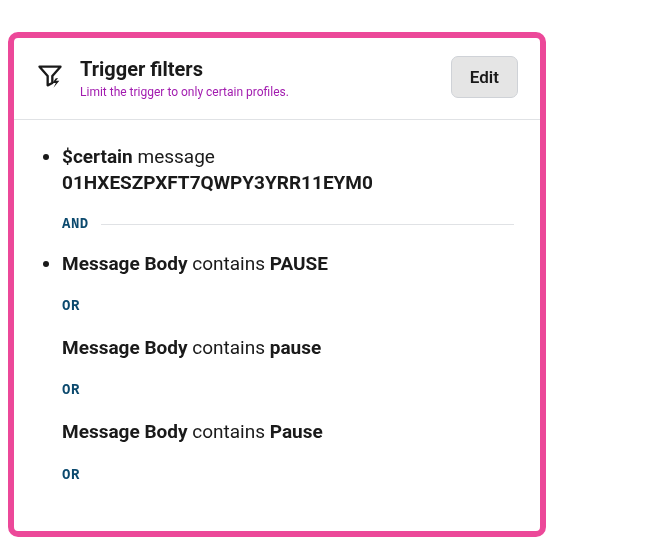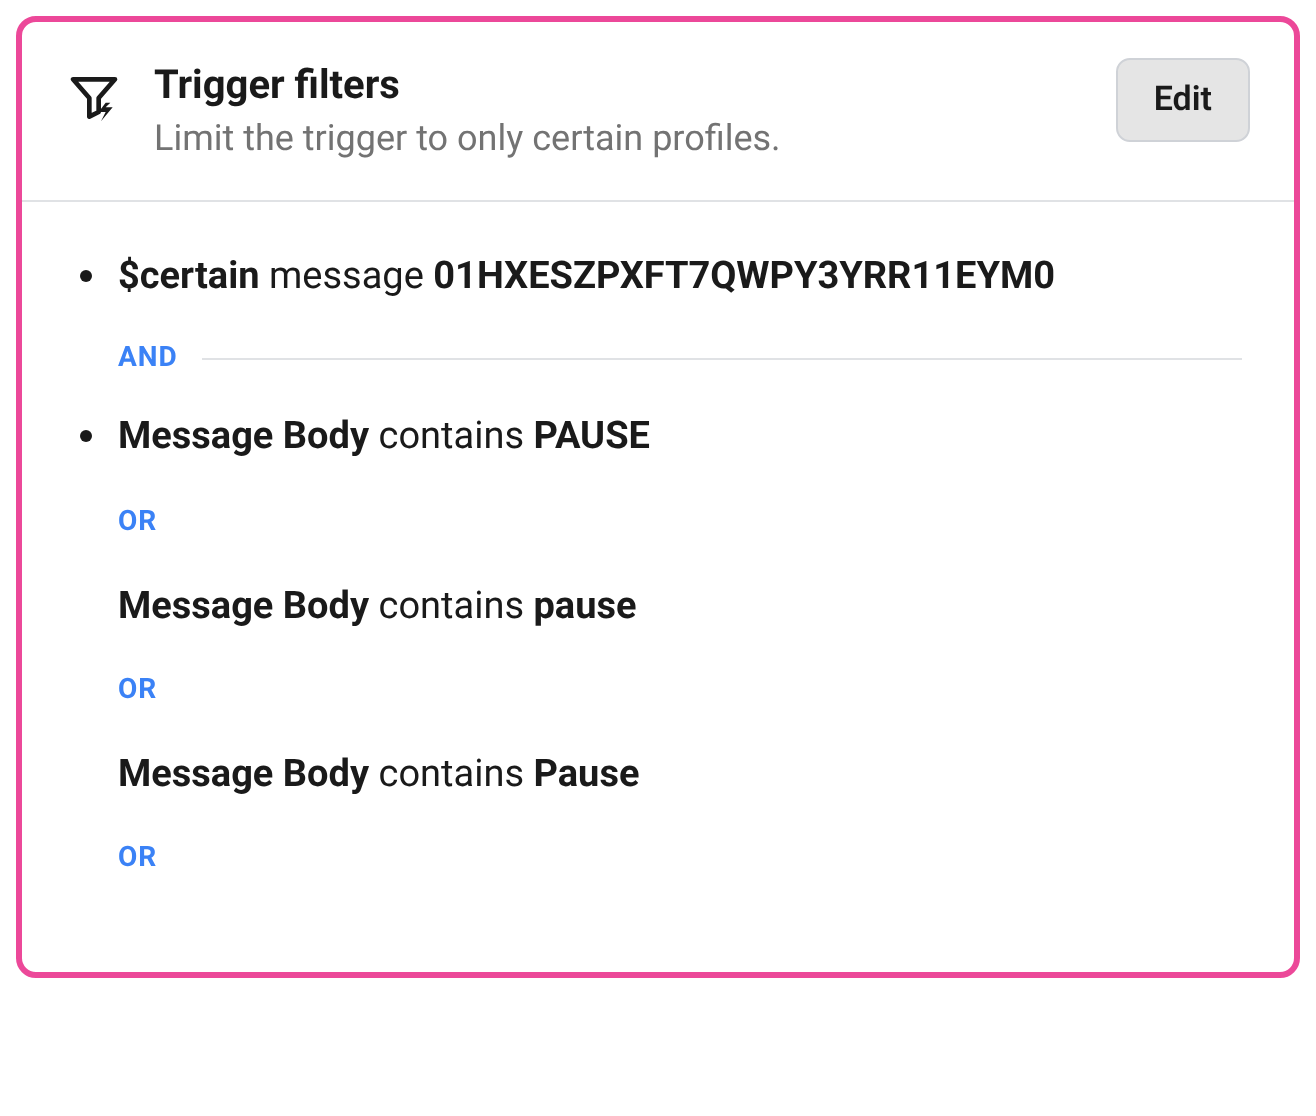--- a/index.html
+++ b/index.html
@@ -7,24 +7,25 @@
       margin: 0;
       padding: 0;
     }
     body {
       font-family: -apple-system, BlinkMacSystemFont, "Segoe UI", Roboto, Helvetica, Arial, sans-serif;
       background: #fff;
       padding: 8px;
       color: #1a1a1a;
     }
     .card {
-      border: 3px solid #ec4899;
+      border: 6px solid #ec4899;
       border-radius: 10px;
-      width: 642px;
+      width: 538px;
       overflow: hidden;
+      margin-top: 24px;
     }
     .card-header {
       display: flex;
       align-items: flex-start;
       padding: 18px 22px 18px 22px;
       border-bottom: 1px solid #e0e2e5;
       gap: 16px;
     }
     .header-icon {
       flex: 0 0 auto;
@@ -38,22 +39,22 @@
     .header-text {
       flex: 1 1 auto;
     }
     .header-title {
       font-size: 20px;
       font-weight: 700;
       color: #1a1a1a;
       line-height: 1.3;
     }
     .header-subtitle {
-      font-size: 18px;
-      color: #737373;
+      font-size: 12px;
+      color: #a21caf;
       line-height: 1.4;
       margin-top: 2px;
     }
     .edit-button {
       flex: 0 0 auto;
       border: 1px solid #cfd2d7;
       background: #e5e5e5;
       border-radius: 7px;
       padding: 10px 18px;
       font-size: 17px;
@@ -93,21 +94,22 @@
       gap: 12px;
       margin: 18px 0 16px 0;
     }
     .connector-row.no-line {
       margin: 20px 0 18px 0;
     }
     .connector-label {
       font-size: 14px;
       font-weight: 700;
       letter-spacing: 0.5px;
-      color: #3b82f6;
+      color: #0c4a6e;
+      font-family: Liberation Mono, monospace;
     }
     .connector-line {
       flex: 1 1 auto;
       height: 1px;
       background: #e0e2e5;
     }
     .sub-conditions {
       margin: 0;
       padding: 0;
     }

